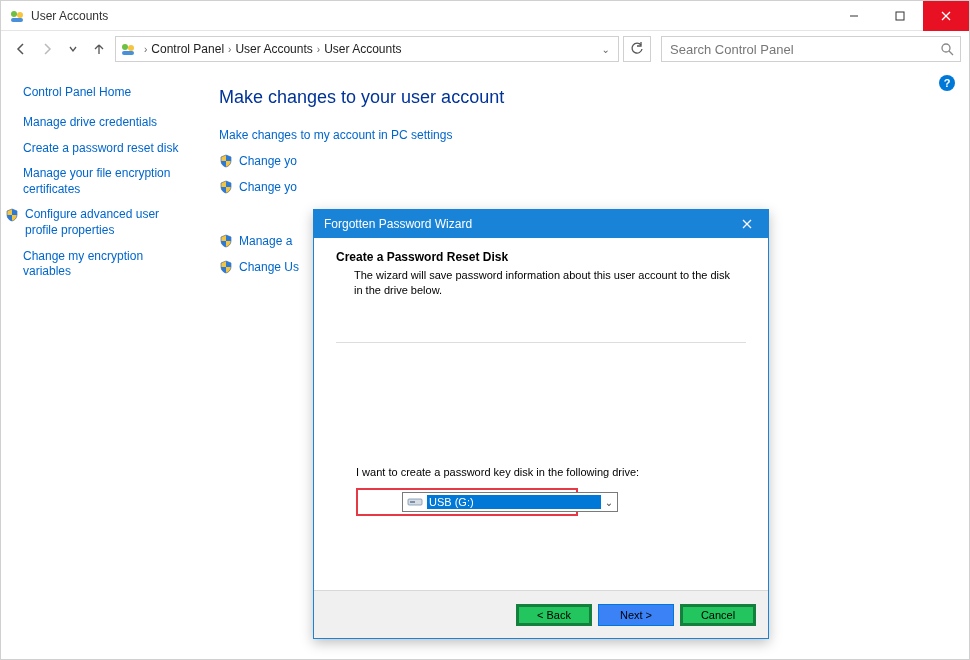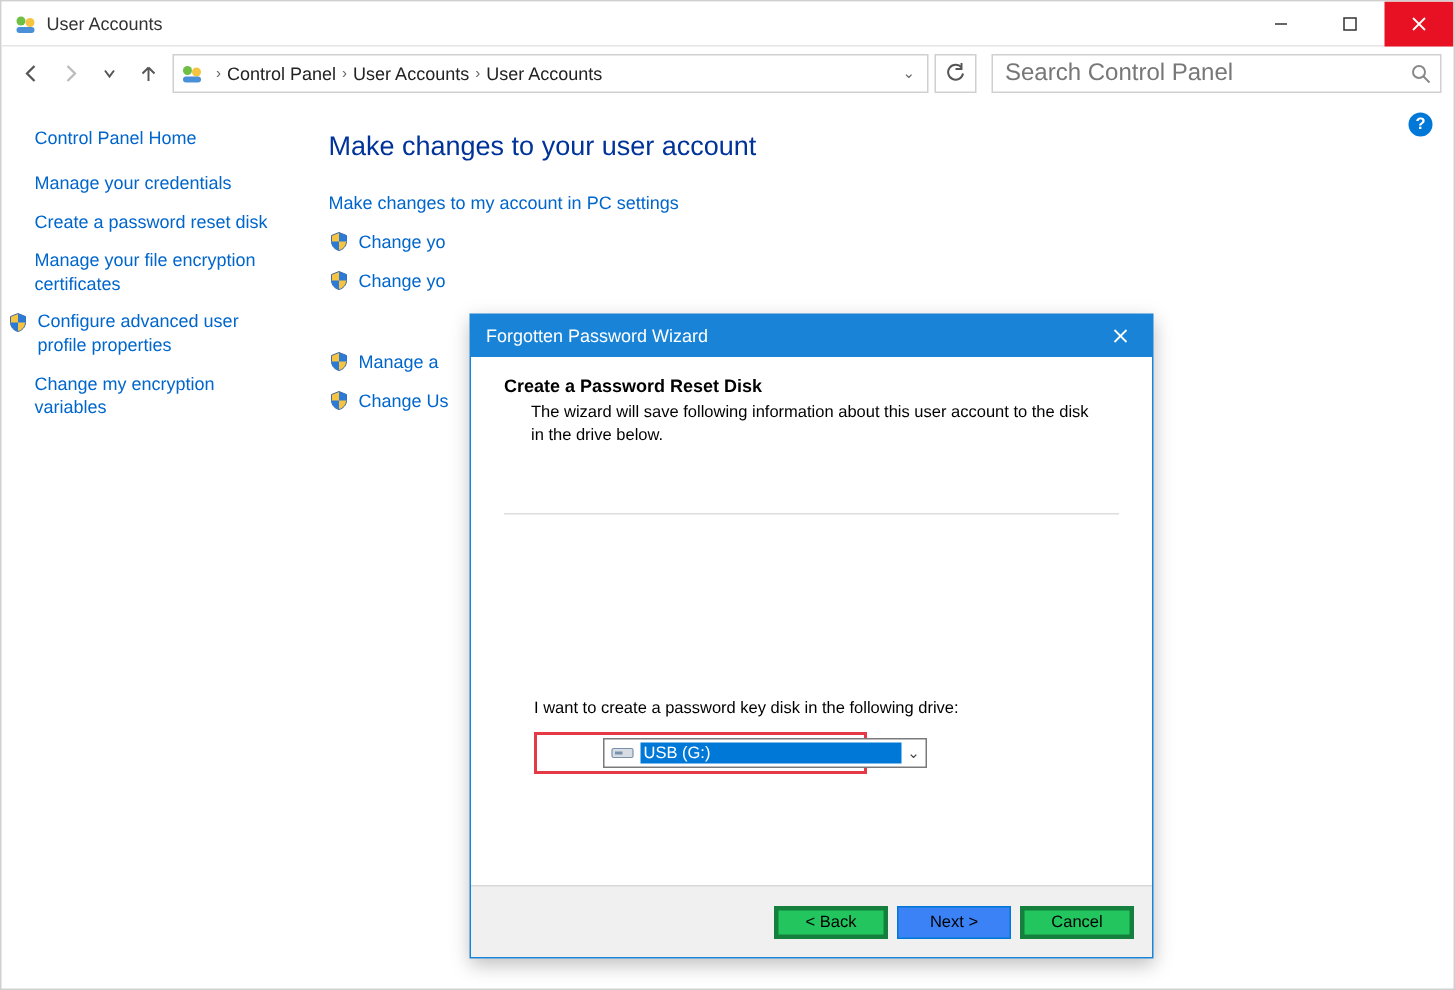--- a/index.html
+++ b/index.html
@@ -21,21 +21,21 @@
   .nav-btn { width:24px; height:24px; display:flex; align-items:center; justify-content:center; color:#555; }
   .nav-btn.disabled { color:#bbb; }
   .addressbar { flex:0 0 auto; width:504px; height:26px; border:1px solid #d0d0d0; display:flex; align-items:center; padding:0 4px; font-size:12px; color:#222; background:#fff; }
   .addressbar .crumb-icon { width:16px; height:16px; margin-right:4px; display:flex; align-items:center; justify-content:center; }
   .addressbar .sep { margin:0 4px; color:#666; font-size:10px; }
   .addressbar .crumb { white-space:nowrap; }
   .addressbar .end-spacer { flex:1; }
   .addressbar .dd-arrow { color:#666; font-size:10px; padding:0 4px;}
   .refresh-btn { width:28px; height:26px; border:1px solid #d0d0d0; display:flex; align-items:center; justify-content:center; background:#fff; }
   .searchbox { flex:1; height:26px; border:1px solid #d0d0d0; display:flex; align-items:center; padding:0 6px; background:#fff; margin-left:6px; }
-  .searchbox input { border:none; flex:1; font-size:16px; color:#333; background:transparent; outline:none; }
+  .searchbox input { border:none; flex:1; font-size:13px; color:#333; background:transparent; outline:none; }
   .searchbox input::placeholder { color:#777; }
   .searchbox .mag { color:#777; padding-left:4px; }
 
   
   .content { display:flex; height:calc(100% - 66px); position:relative; }
   .sidebar { width:200px; padding:18px 8px 8px 22px; font-size:12px; }
   .cp-home { color:#0066cc; font-size:12px; margin-bottom:16px; display:block; }
   .side-link { color:#0066cc; display:block; margin-bottom:10px; line-height:1.3; }
   .shield-row { display:flex; align-items:flex-start; gap:6px; margin-bottom:10px; }
   .shield-row .shield { width:14px; height:14px; flex:0 0 14px; margin-top:1px; margin-left:-18px; }
@@ -163,21 +163,21 @@
       </span>
     </div>
   </div>
 
   <div class="content">
 
     <div class="help-icon">?</div>
 
     <div class="sidebar">
       <a class="cp-home">Control Panel Home</a>
-      <a class="side-link">Manage your credentials</a>
+      <a class="side-link">Manage drive credentials</a>
       <a class="side-link">Create a password reset disk</a>
       <a class="side-link">Manage your file encryption certificates</a>
       <div class="shield-row">
         <span class="shield">
           <svg width="14" height="14" viewBox="0 0 14 14">
               <path d="M7 1 L12 3 L12 7 C12 10 9.5 12.5 7 13 C4.5 12.5 2 10 2 7 L2 3 Z" fill="#f5c542" stroke="#2c5aa0" stroke-width="0.6"></path>
               <path d="M7 1 L12 3 L12 7 L7 7 Z" fill="#2c7ad6"></path>
               <path d="M2 7 L7 7 L7 13 C4.5 12.5 2 10 2 7 Z" fill="#2c7ad6"></path>
             </svg>
         </span>
@@ -237,21 +237,21 @@
         <span class="wt-title">Forgotten Password Wizard</span>
         <div class="wt-close">
           <svg width="10" height="10">
               <line x1="1" y1="1" x2="9" y2="9" stroke="#fff" stroke-width="1.2"></line>
               <line x1="9" y1="1" x2="1" y2="9" stroke="#fff" stroke-width="1.2"></line>
             </svg>
         </div>
       </div>
       <div class="wizard-body">
         <div class="wiz-heading">Create a Password Reset Disk</div>
-        <div class="wiz-sub">The wizard will save following information about this user account to the disk in the drive below.</div>
+        <div class="wiz-sub">The wizard will save password information about this user account to the disk in the drive below.</div>
         <hr class="wiz-divider">
         <div class="wiz-body-inner">
           <span class="wiz-drive-label">I want to create a password key disk in the following drive:</span>
           <div class="drive-highlight">
             <div class="drive-select">
               <span class="drive-icon">
                 <svg width="16" height="12" viewBox="0 0 16 12">
                     <rect x="1" y="3" width="14" height="6" rx="1" fill="#d8dde3" stroke="#7892ab" stroke-width="0.8"></rect>
                     <rect x="3" y="5" width="5" height="2" fill="#7892ab"></rect>
                   </svg>

